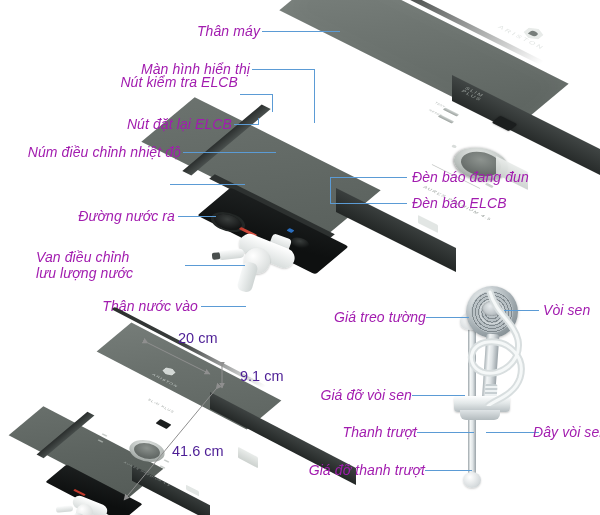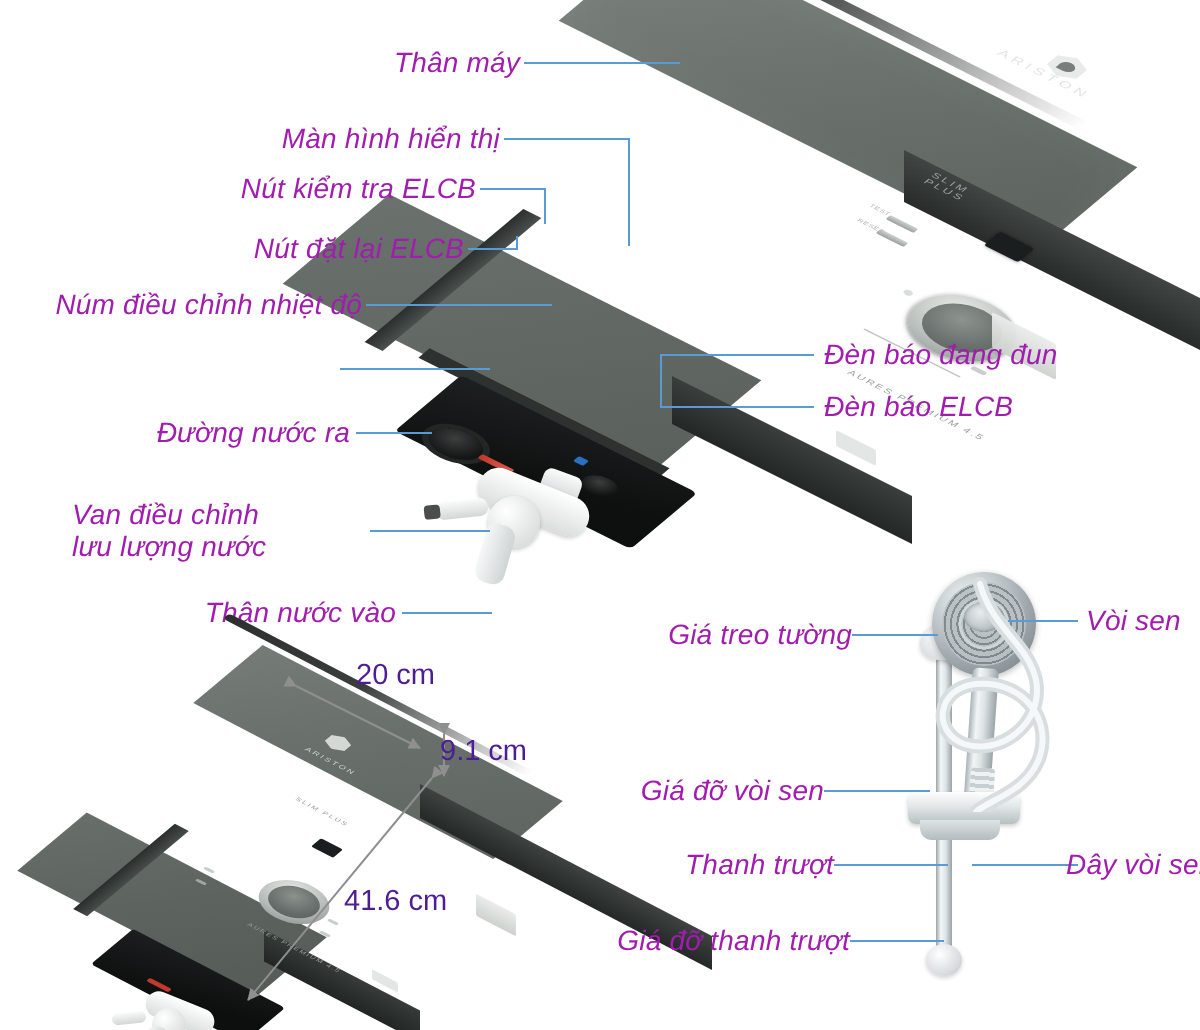--- a/index.html
+++ b/index.html
@@ -459,21 +459,21 @@
   <div class="ln h" style="left:330px;top:177px;width:77px;"></div>
   <div class="ln v" style="left:330px;top:177px;height:0px;"></div>
 
   <div class="ln v" style="left:330px;top:177px;height:27px;"></div>
   <div class="ln h" style="left:330px;top:203px;width:77px;"></div>
 
   <div class="lbl r" style="left:110px;top:24px;width:150px;">Thân máy</div>
 
   <div class="lbl r" style="left:90px;top:62px;width:160px;">Màn hình hiển thị</div>
 
-  <div class="lbl r" style="left:75px;top:87px;width:163px;">Nút kiểm tra ELCB</div>
+  <div class="lbl r" style="left:75px;top:75px;width:163px;">Nút kiểm tra ELCB</div>
 
   <div class="lbl r" style="left:75px;top:117px;width:157px;">Nút đặt lại ELCB</div>
 
   <div class="lbl r" style="left:20px;top:145px;width:161px;">Núm điều chỉnh nhiệt độ</div>
 
 
   <div class="lbl r" style="left:60px;top:209px;width:115px;">Đường nước ra</div>
 
   <div class="lbl" style="left:36px;top:266px;width:150px;">lưu lượng nước</div>
   <div class="lbl" style="left:36px;top:250px;width:150px;">Van điều chỉnh</div>
@@ -522,21 +522,21 @@
     </defs>
 
     <line x1="148" y1="343" x2="210" y2="374" stroke="#8f8f8f" stroke-width="1" marker-start="url(#ah2)" marker-end="url(#ah)"></line>
 
     <line x1="222" y1="367" x2="222" y2="388" stroke="#8f8f8f" stroke-width="1" marker-start="url(#ah2)" marker-end="url(#ah)"></line>
 
     <line x1="216" y1="389" x2="124" y2="500" stroke="#8f8f8f" stroke-width="1" marker-start="url(#ah2)" marker-end="url(#ah)"></line>
   </svg>
 
   <div class="dimtxt" style="left:178px;top:330px;">20 cm</div>
-  <div class="dimtxt" style="left:220px;top:368px;">9.1 cm</div>
+  <div class="dimtxt" style="left:240px;top:368px;">9.1 cm</div>
   <div class="dimtxt" style="left:172px;top:443px;">41.6 cm</div>
 
   <div id="shower">
     <div class="sh-rail"></div>
     <div class="sh-wallmount"></div>
     <div class="sh-footmount"></div>
 
     <div class="sh-head">
       <div class="sh-face"></div>
       <div class="sh-center"></div>

